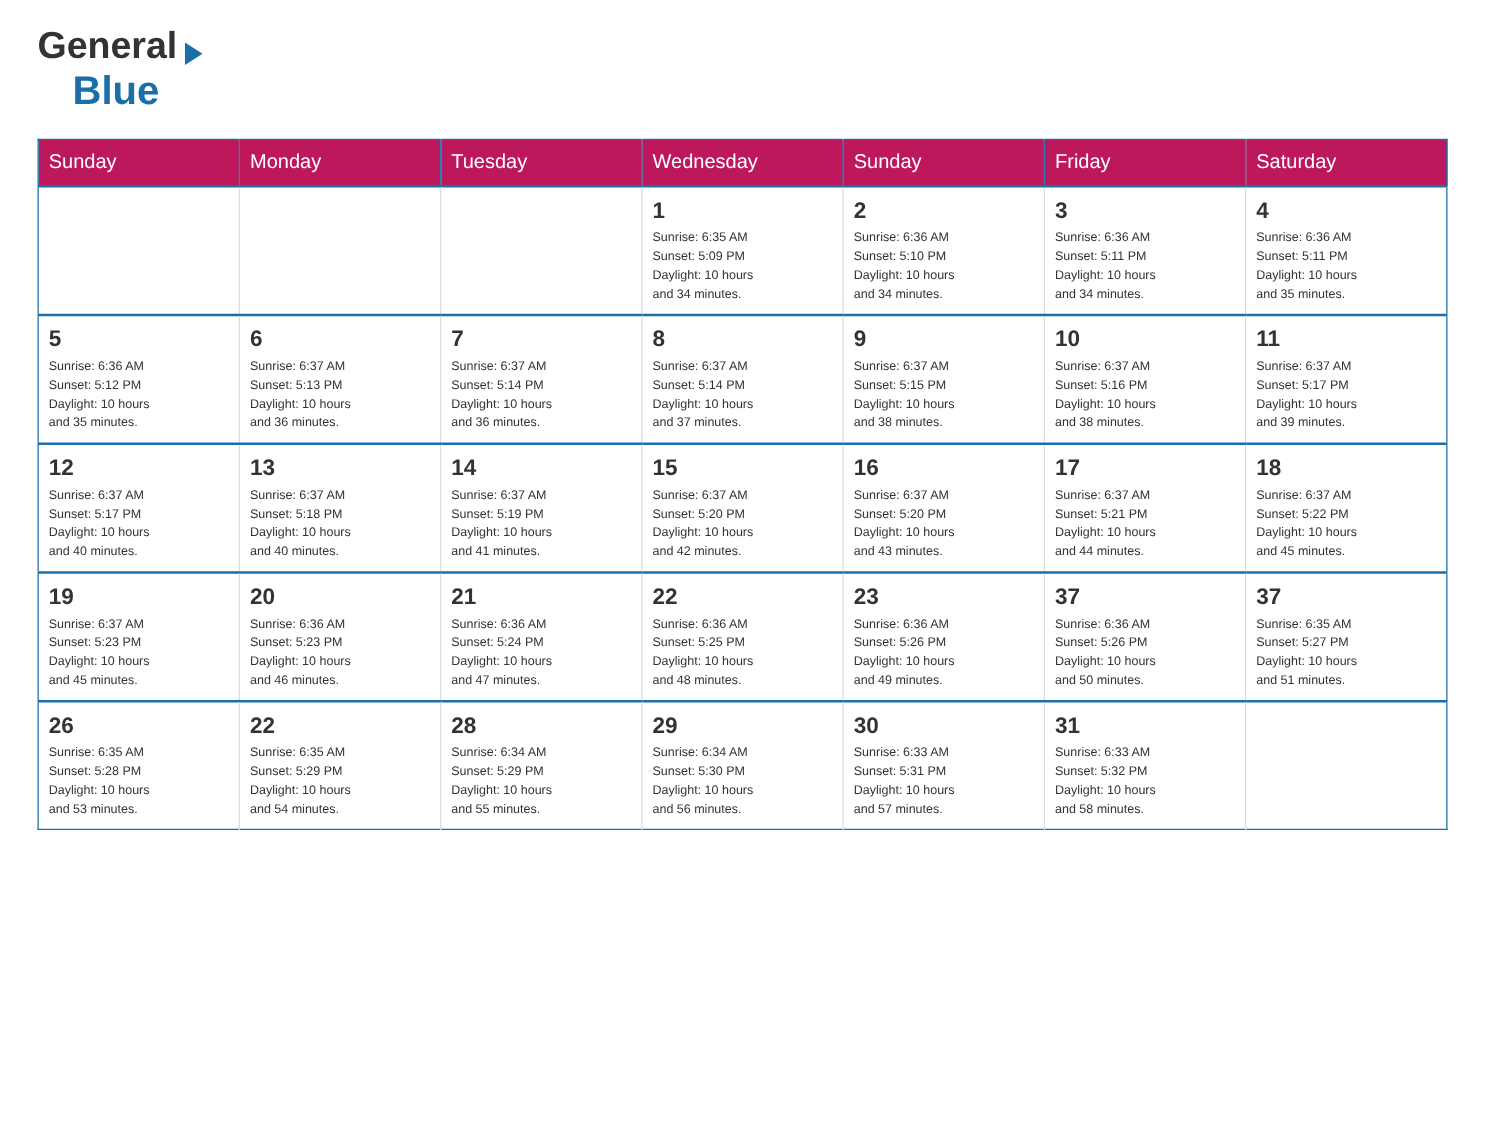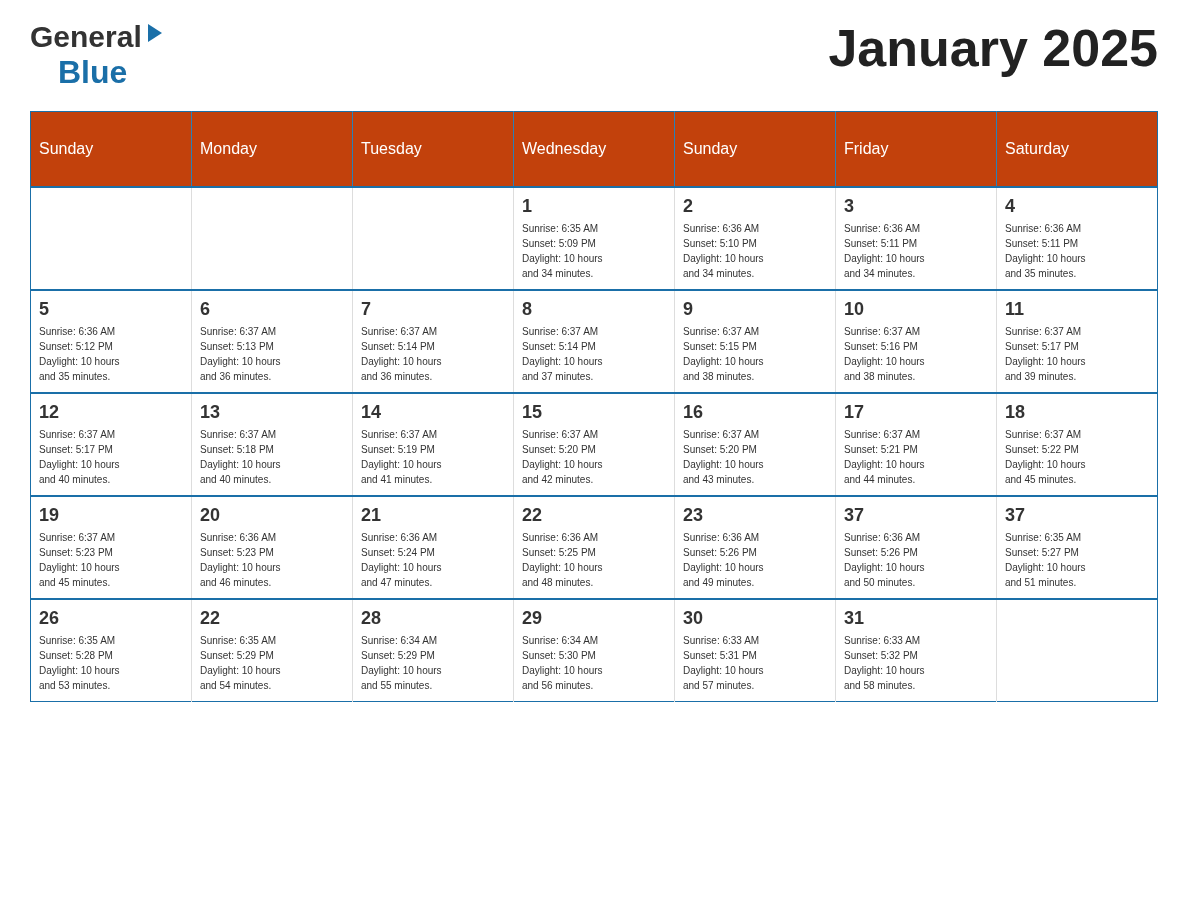--- a/index.html
+++ b/index.html
@@ -36,25 +36,25 @@
       font-weight: normal;
       color: #444;
       margin-top: 4px;
     }
     .calendar {
       width: 100%;
       border-collapse: collapse;
       border: 1px solid #1a6fa8;
     }
     .calendar thead tr th {
-      background-color: #c2410c;
+      background-color: #be185d;
       color: #fff;
       font-size: 16px;
       font-weight: normal;
-      padding: 28px 8px;
+      padding: 9px 8px;
       text-align: left;
       border-right: 1px solid #2980b9;
     }
     .calendar thead tr th:last-child {
       border-right: none;
     }
     .calendar tbody tr td {
       vertical-align: top;
       padding: 8px 8px;
       border-top: 2px solid #1a6fa8;
@@ -81,30 +81,29 @@
     }
     .empty-cell {
       background: #fff;
     }
   </style>
 </head>
 <body>
 
 <div class="header">
   <div class="logo">
-    <div style="display:flex; align-items:flex-start;">
+    <div style="display:flex; align-items:flex-end;">
       <span style="font-size:30px; font-weight:bold; color:#333;">General</span>
       <svg width="22" height="22" viewBox="0 0 22 22" style="margin-left:2px; margin-top:2px;">
         <polygon points="4,2 18,11 4,20" fill="#1a6fa8"></polygon>
       </svg>
     </div>
     <span style="font-size:32px; font-weight:bold; color:#1a6fa8; margin-left:28px;">Blue</span>
   </div>
   <div class="title-block">
-    <h1>January 2025</h1>
   </div>
 </div>
 
 <table class="calendar">
   <thead>
     <tr>
     <th>Sunday</th>
         <th>Monday</th>
         <th>Tuesday</th>
         <th>Wednesday</th>

